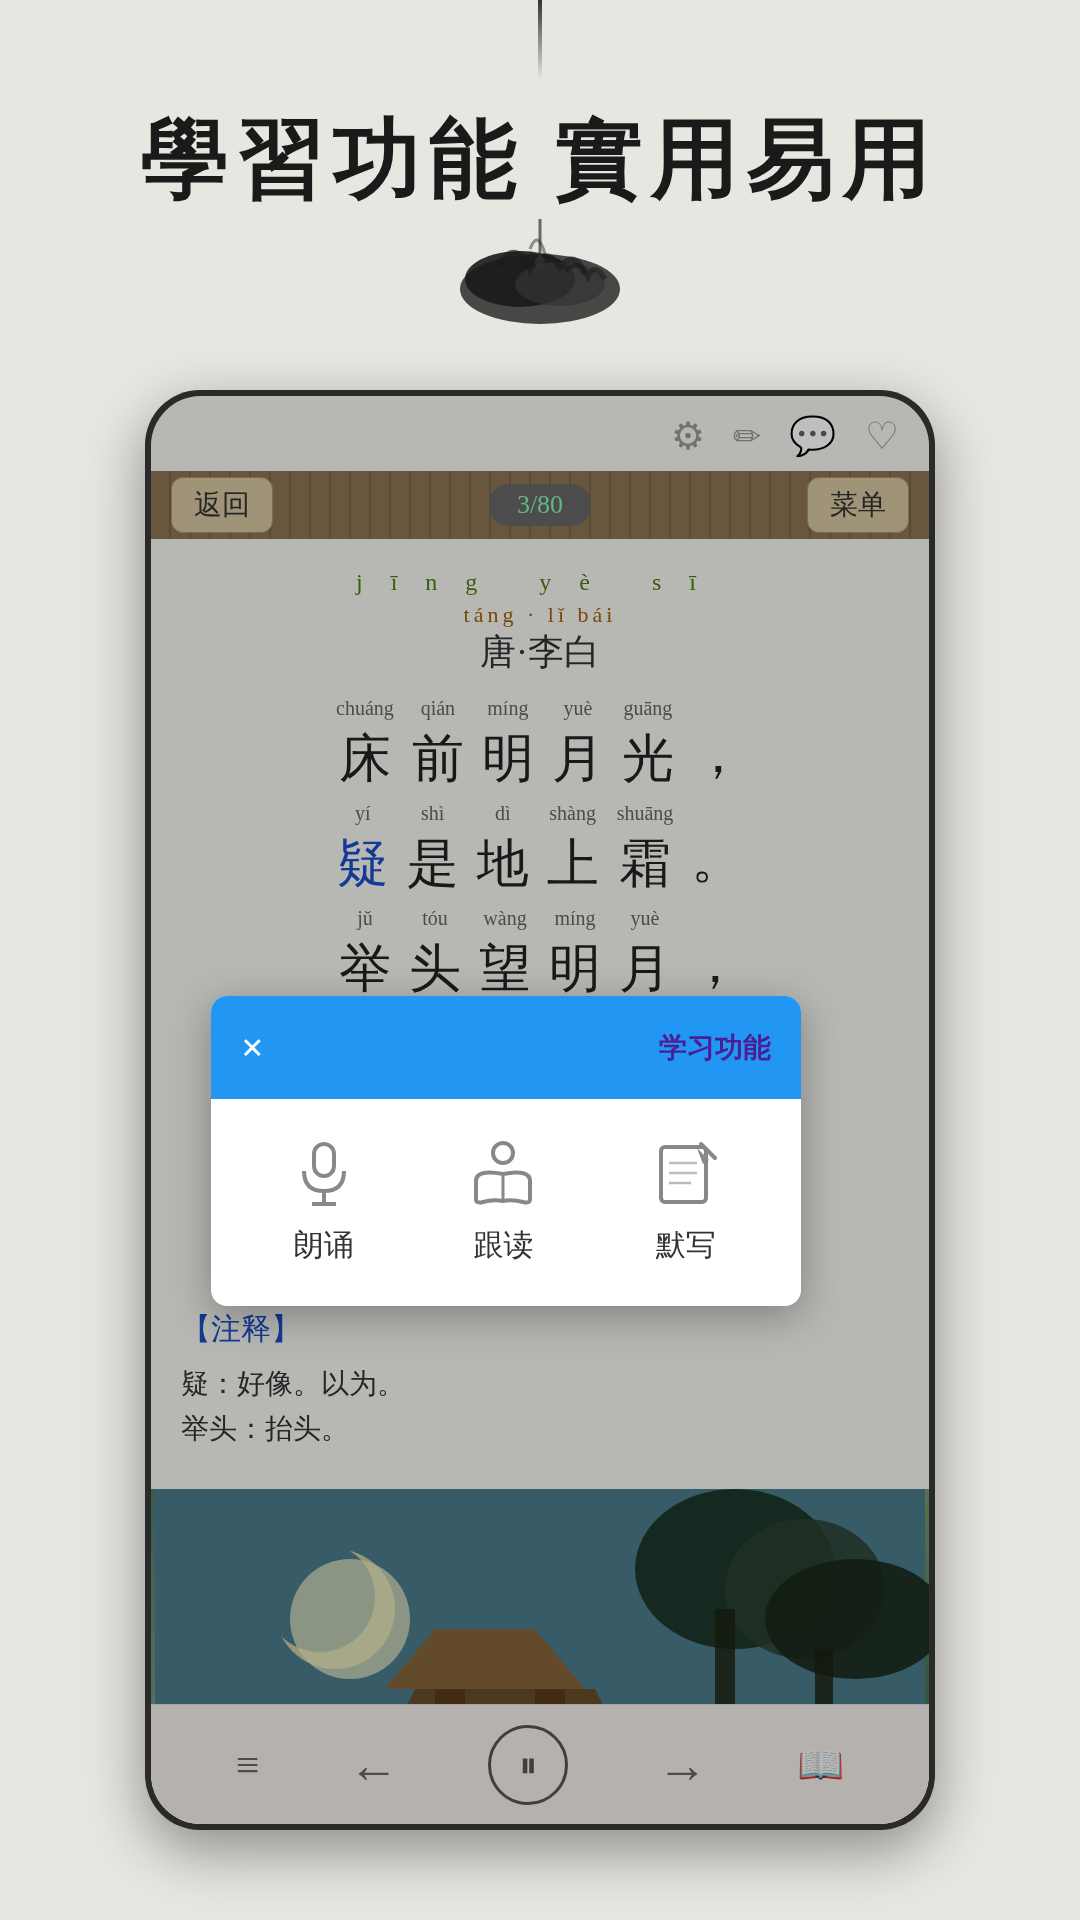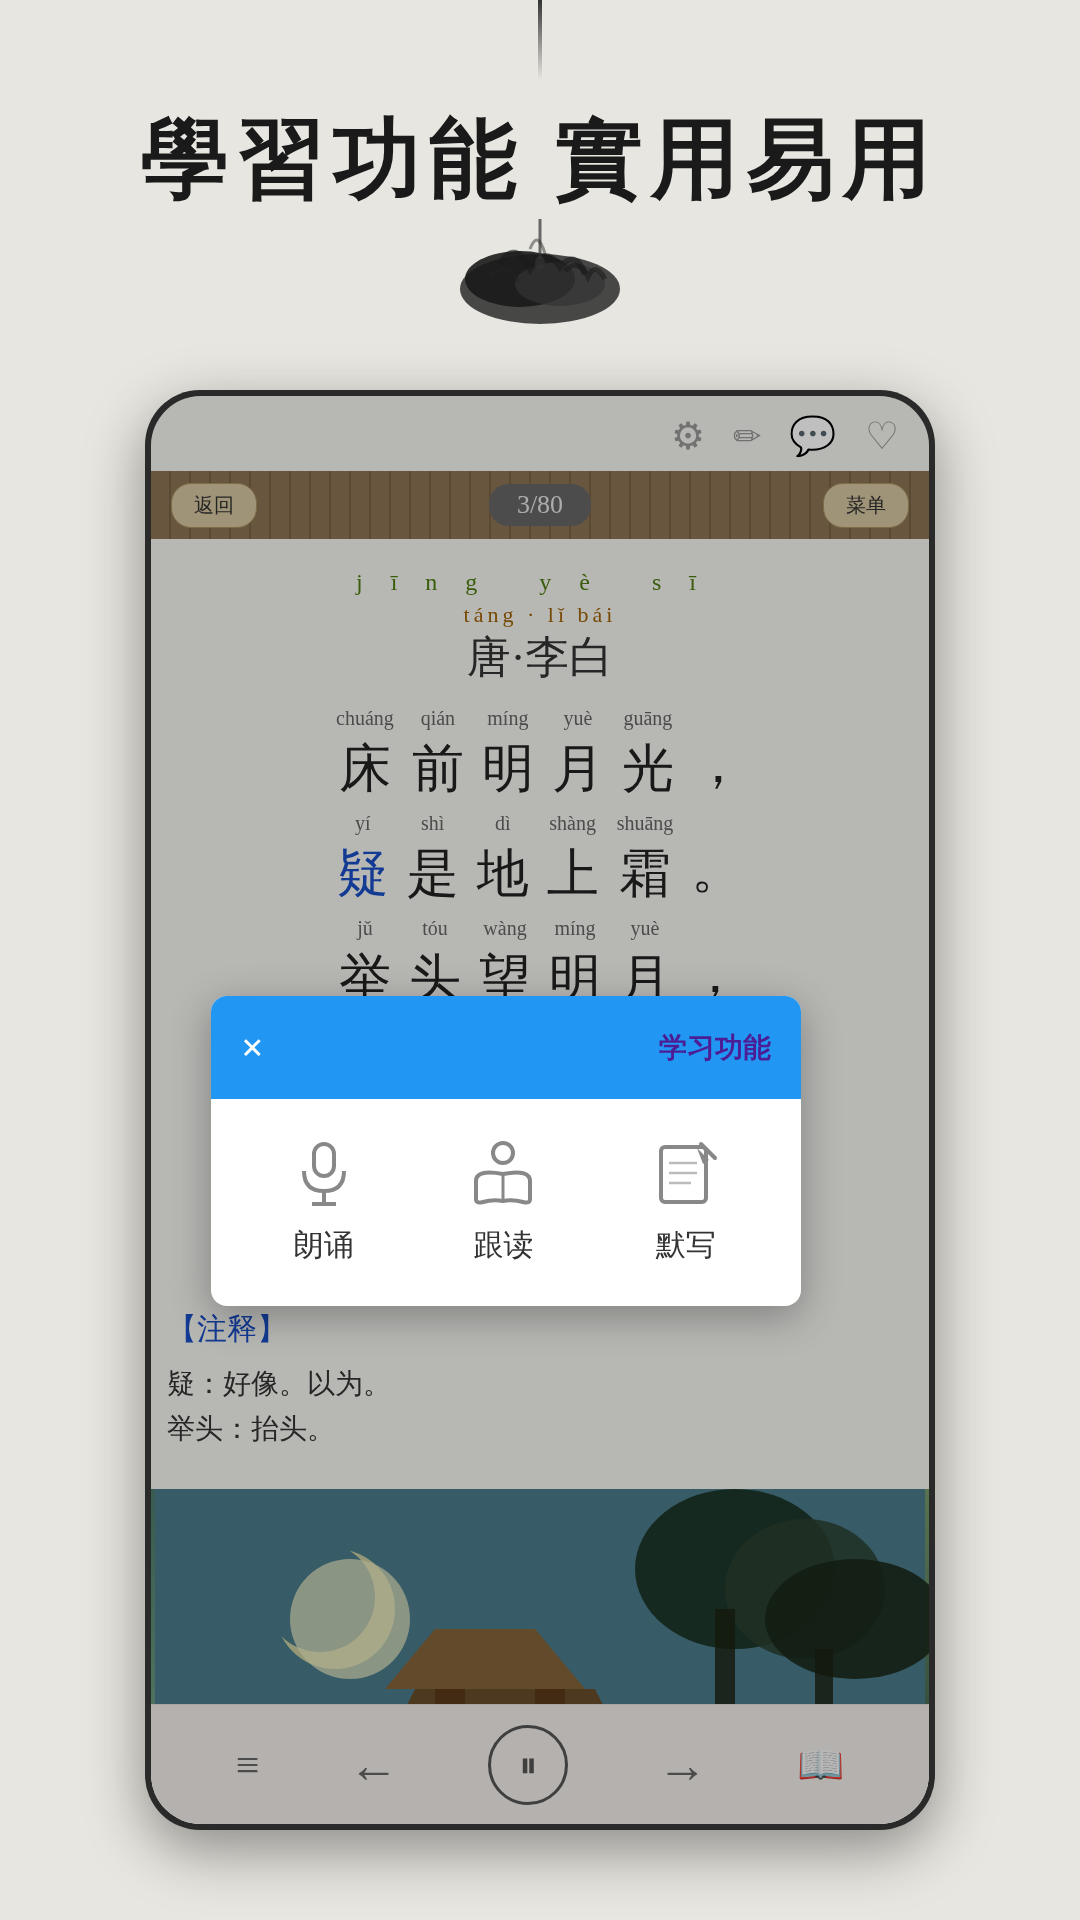--- a/index.html
+++ b/index.html
@@ -87,29 +87,29 @@
       );
       display: flex;
       align-items: center;
       justify-content: space-between;
       padding: 0 20px;
     }
 
     .nav-btn {
       background: #d4c4a0;
       border: 1px solid #a89060;
-      border-radius: 20px;
+      border-radius: 12px;
       padding: 8px 22px;
-      font-size: 20px;
+      font-size: 28px;
       color: #333;
     }
 
     .nav-page-indicator {
       background: #666;
-      color: #e5e5e5;
+      color: #86efac;
       border-radius: 20px;
       padding: 6px 28px;
       font-size: 26px;
     }
 
     
     .poem-area {
       position: absolute;
       top: 143px;
       left: 0;
@@ -139,21 +139,21 @@
       margin-bottom: 8px;
     }
 
     .author-pinyin {
       font-size: 22px;
       color: #a16207;
       letter-spacing: 4px;
     }
 
     .poem-author {
-      font-size: 44px;
+      font-size: 36px;
       color: #333;
       margin-bottom: 16px;
     }
 
     
     .poem-line {
       display: flex;
       justify-content: center;
       gap: 18px;
       margin-bottom: 8px;
@@ -187,21 +187,21 @@
       align-items: flex-end;
       padding-bottom: 4px;
     }
 
     
     .notes-section {
       position: absolute;
       top: 750px;
       left: 0;
       right: 0;
-      padding: 20px 16px;
+      padding: 20px 30px;
     }
 
     .notes-header {
       color: #1a4fc4;
       font-size: 30px;
       margin-bottom: 12px;
     }
 
     .note-text {
       font-size: 28px;

